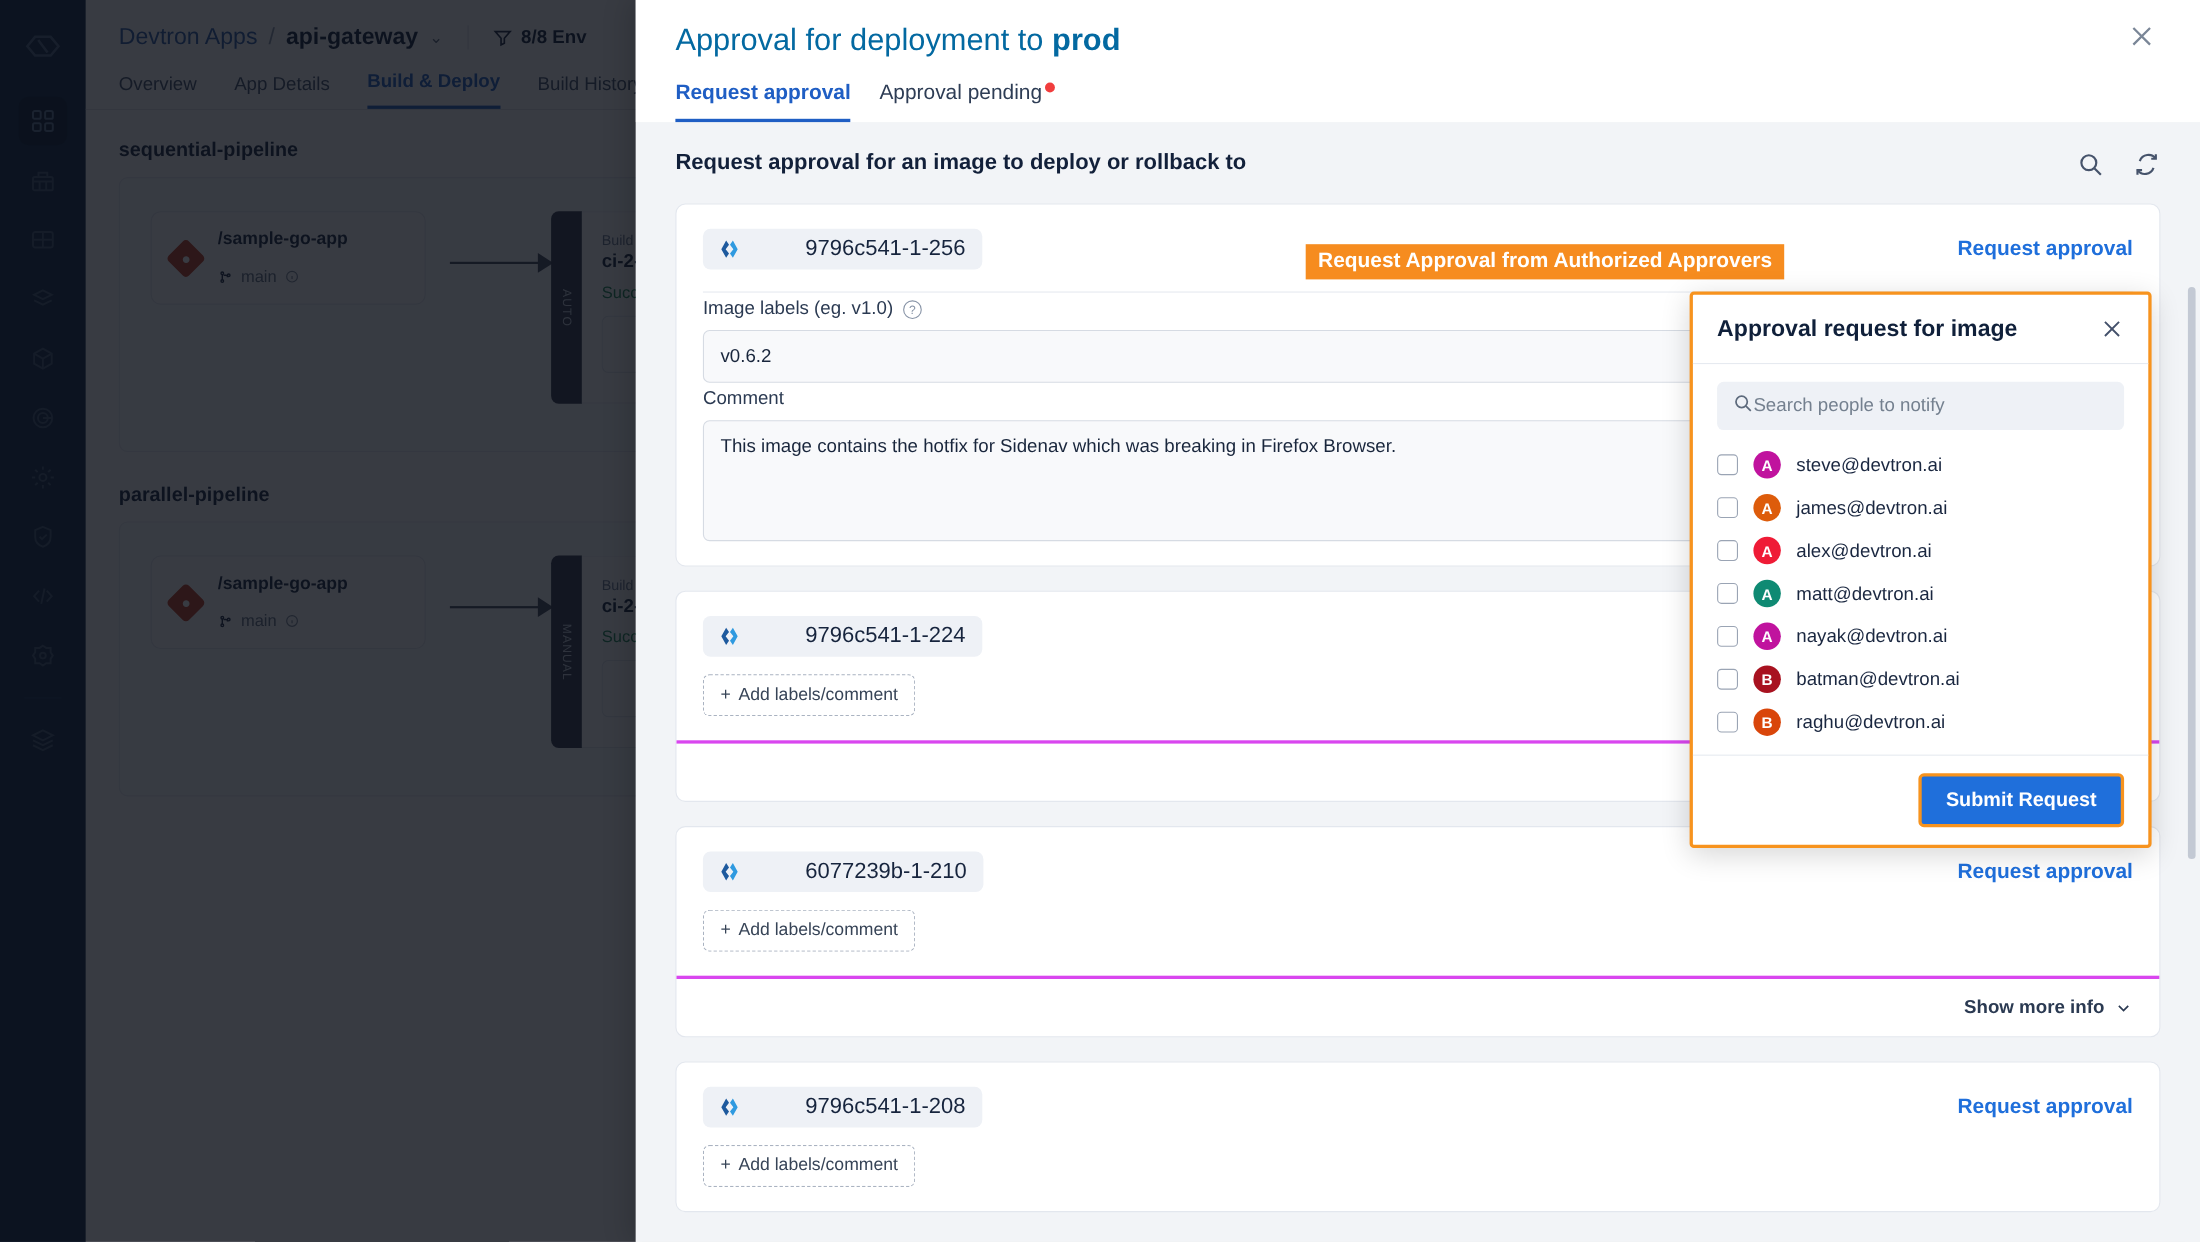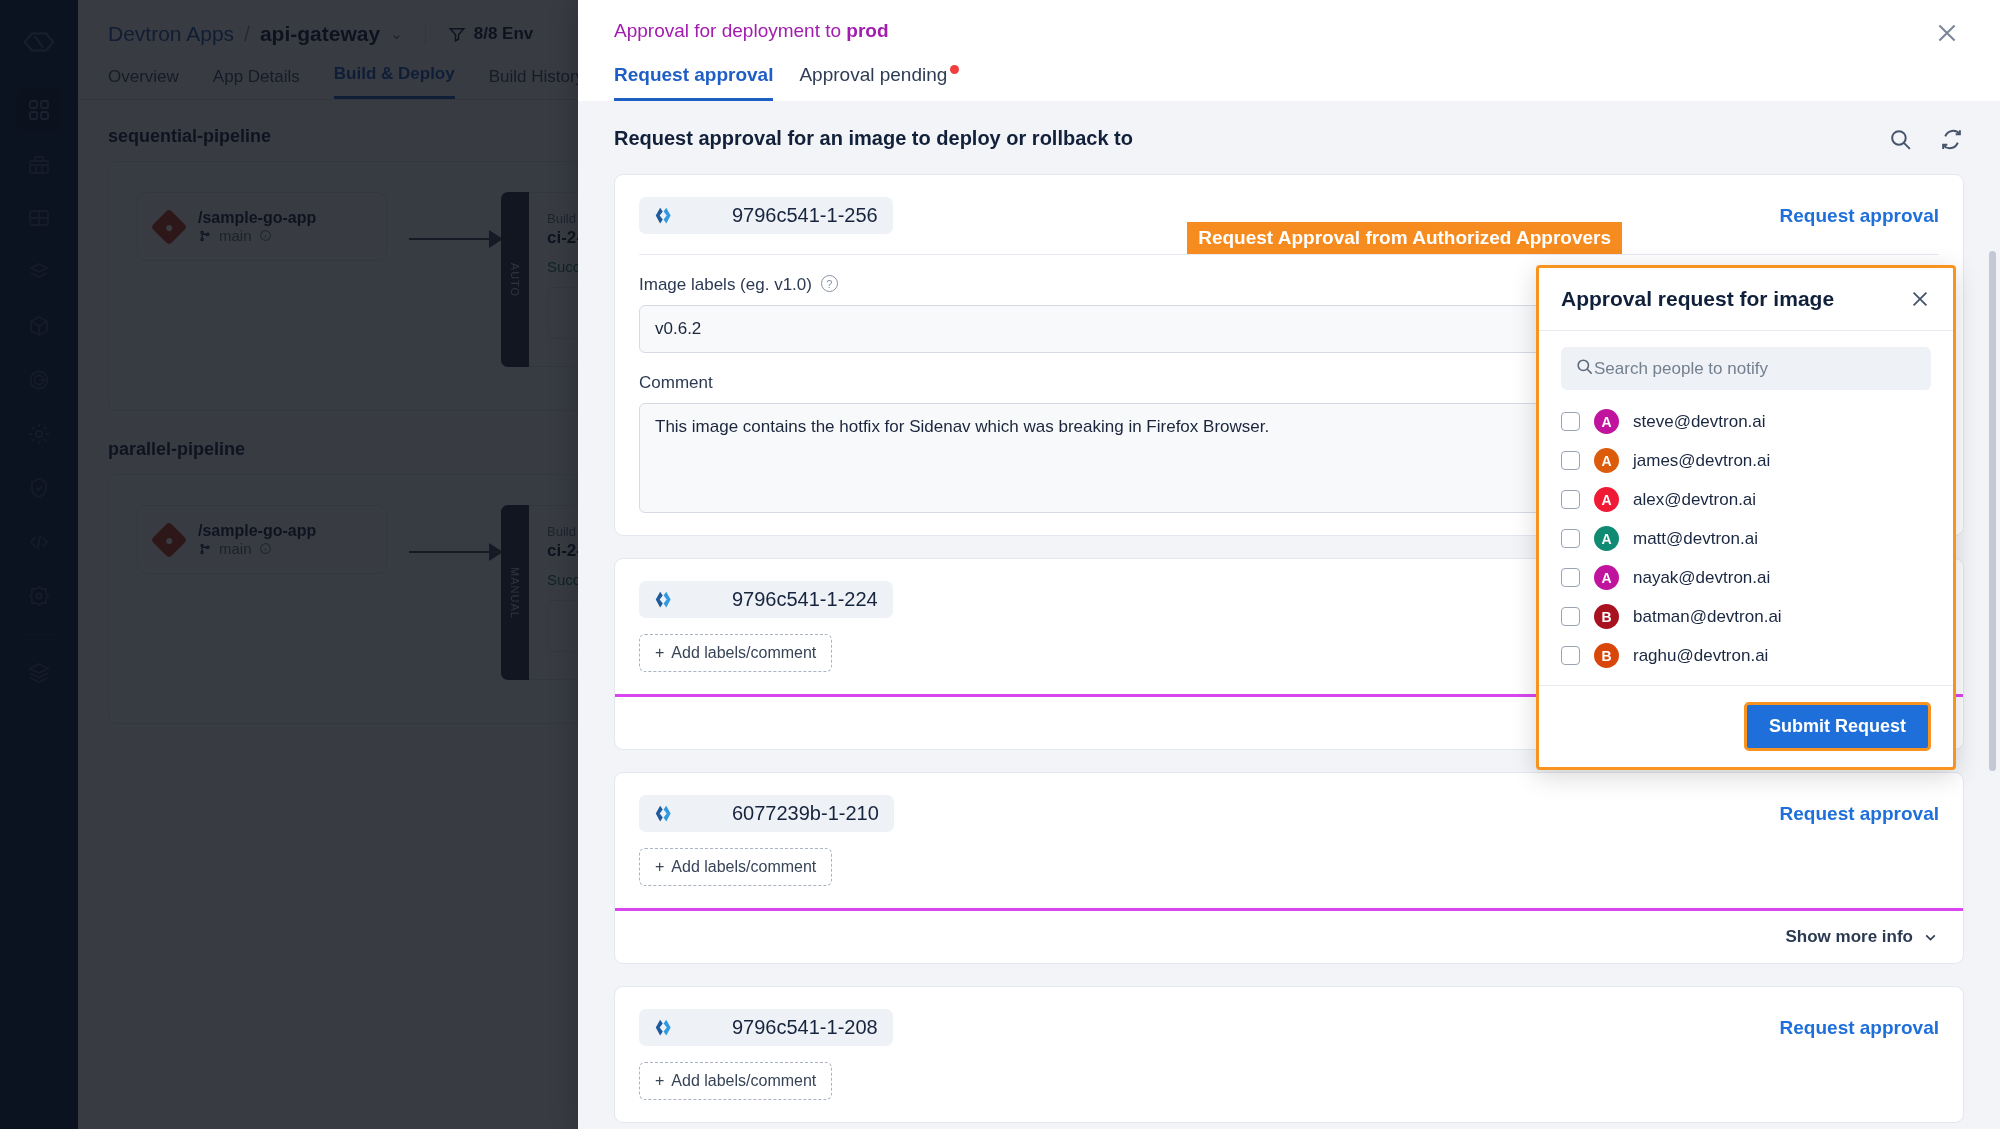--- a/index.html
+++ b/index.html
@@ -48,21 +48,21 @@
   .pipe-title { font-size: 18px; font-weight: 700; color: #13223c; margin-bottom: 14px; }
   .pipe-box { border: 1px solid #e6eaf0; border-radius: 8px; background: #fafbfd; padding: 30px 28px; position: relative; height: 250px; }
   .src-card {
     width: 250px; background:#fff; border:1px solid #e2e7ee; border-radius: 9px;
     padding: 16px 18px; display:flex; align-items:center; gap: 16px;
   }
   .git-diamond { width: 26px; height: 26px; background:#c0391d; transform: rotate(45deg); border-radius: 4px; flex: 0 0 auto;
      display:flex; align-items:center; justify-content:center;}
   .git-diamond span { transform: rotate(-45deg); color:#fff; font-weight:700; font-size:14px;}
   .src-name { font-size: 16px; font-weight:700; color:#13223c; }
-  .src-branch { font-size: 15px; color:#5f6d82; display:flex; align-items:center; gap:7px; margin-top:0;}
+  .src-branch { font-size: 15px; color:#5f6d82; display:flex; align-items:center; gap:7px; margin-top:16px;}
   .arrow-line { position:absolute; left: 300px; top: 76px; width: 86px; height: 2px; background:#3d4758; }
   .arrow-head { position:absolute; left: 380px; top: 68px; width:0;height:0;
      border-top:9px solid transparent;border-bottom:9px solid transparent;border-left:14px solid #3d4758;}
   .auto-strip { position:absolute; left: 392px; top: 30px; width: 28px; height: 175px; background:#2c3549;
      border-radius: 7px 0 0 7px; color:#c6cede; font-size:11px; letter-spacing:1px;
      display:flex; align-items:center; justify-content:center; }
   .auto-strip span { transform: rotate(90deg); white-space: nowrap; }
   .build-card { position:absolute; left:420px; top:30px; width: 260px; height:175px; background:#fff;
      border:1px solid #e2e7ee; border-left: none; border-radius: 0 9px 9px 0; padding: 18px; }
   .build-lbl { font-size:13px; color:#6b7890; }
@@ -72,21 +72,21 @@
 
   .dim-overlay { position: absolute; left:0; top:0; width: 578px; height: 1129px; background: rgba(12,16,24,0.82); }
 
   
   .modal {
     position: absolute; left: 578px; top: 0; width: 1422px; height: 1129px;
     background: #f2f4f7; z-index: 10; display:flex; flex-direction: column;
     box-shadow: -4px 0 24px rgba(0,0,0,0.18);
   }
   .modal-head { background:#fff; padding: 20px 36px 0 36px; }
-  .modal-title { font-size: 19px; color: #a21caf; font-weight: 400; }
+  .modal-title { font-size: 28px; color: #0369a1; font-weight: 400; }
   .modal-title b { font-weight: 700; }
   .modal-tabs { display:flex; gap: 26px; margin-top: 22px; }
   .mtab { font-size: 19px; color:#2e3d55; padding-bottom: 12px; position: relative; cursor:pointer; }
   .mtab.sel { color:#1f5ec4; font-weight:700; border-bottom: 3px solid #1f5ec4; }
   .dot-red { width:9px;height:9px;border-radius:50%;background:#f13d3d; position:absolute; right:-12px; top:1px;}
   .modal-close { position:absolute; right: 36px; top: 16px; width:34px;height:34px;
      display:flex;align-items:center;justify-content:center; color:#7a8697; cursor:pointer;}
 
   .modal-body { flex:1; overflow:hidden; padding: 0 36px; position: relative; }
   .body-head { display:flex; justify-content:space-between; padding: 26px 0 18px 0; }
@@ -94,21 +94,21 @@
   .body-head-icons { display:flex; gap: 26px; color:#46536b; }
 
   .img-card { background:#fff; border:1px solid #e3e7ee; border-radius: 9px; margin-bottom: 22px; }
   .img-card-top { padding: 22px 24px; }
   .img-row { display:flex; align-items:center; justify-content:space-between; }
   .img-tag { display:inline-flex; align-items:center; gap:11px; background:#eef1f6; border-radius: 7px; padding: 7px 15px; }
   .img-tag-name { font-size:20px; color:#16243d;margin-left:46px; }
   .req-link { color:#1f6fdb; font-size:19px; font-weight:600; cursor:pointer; white-space:nowrap; }
   .sep-line { height:1px; background:#e6eaf0; margin: 20px 0 0 0; }
 
-  .field-lbl { font-size:17px; color:#2b3a52; margin: 20px 0 10px 0; display:flex; align-items:flex-start; gap:9px;}
+  .field-lbl { font-size:17px; color:#2b3a52; margin: 4px 0 10px 0; display:flex; align-items:flex-end; gap:9px;}
   .q-ico { width:17px;height:17px;border:1.6px solid #8793a6;border-radius:50%;display:inline-flex;
      align-items:center;justify-content:center;font-size:11px;color:#8793a6;}
   .field-input { border:1px solid #d6dbe3; border-radius:6px; background:#f8f9fb;
      padding: 13px 15px; font-size:17px; color:#19263c; }
   .field-area { border:1px solid #d6dbe3; border-radius:6px; background:#f8f9fb;
      padding: 13px 15px; font-size:17px; color:#19263c; height: 110px; }
 
   .add-lbl-btn { display:inline-flex; align-items:center; gap:7px; border:1.5px dashed #aab3c1;
      border-radius:6px; padding: 9px 15px; font-size:16px; color:#374457; margin-top: 16px; cursor:pointer;
      background: #fff; }

